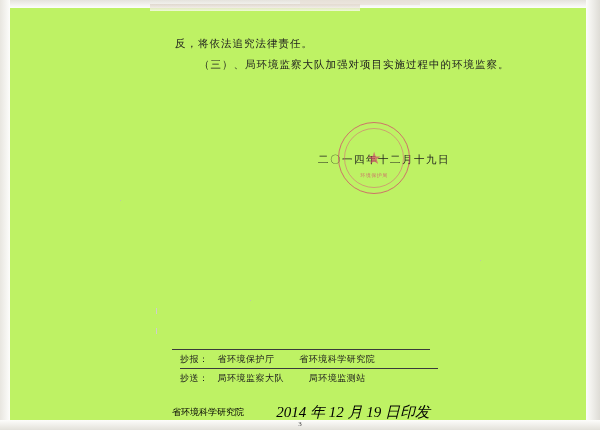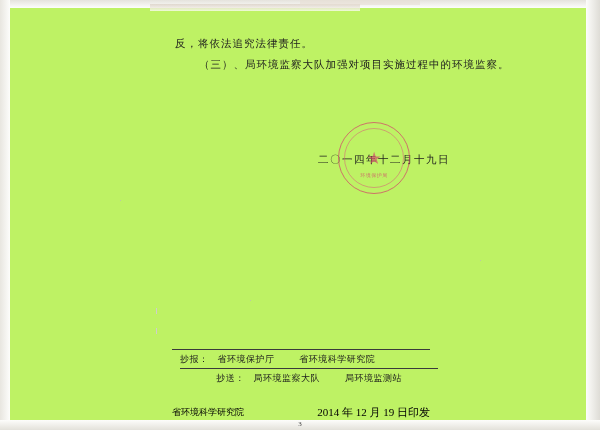--- a/index.html
+++ b/index.html
@@ -177,21 +177,20 @@
     margin-left: 6px;
     letter-spacing: 0.5px;
   }
   .footer-row .value2 {
     display: inline-block;
     margin-left: 22px;
     letter-spacing: 0.5px;
   }
   .footer-row.last {
     border-bottom: none;
-    text-align: center;
   }
   .footer-rule-top {
     position: absolute;
     left: 172px;
     top: 349px;
     width: 258px;
     height: 1px;
     background: #3a3a3a;
   }
   .footer-last-row {
@@ -200,21 +199,22 @@
     top: 404px;
     width: 258px;
     height: 16px;
     line-height: 16px;
     font-size: 9px;
     white-space: nowrap;
   }
   .footer-last-row .right {
     float: right;
     font-family: "Liberation Serif", serif;
-    font-size: 11px;
+    font-size: 15px;
+    font-style: italic;
   }
   .page-number {
     position: absolute;
     left: 0;
     top: 420px;
     width: 600px;
     text-align: center;
     font-size: 7px;
     color: #444;
     font-family: "Liberation Serif", serif;

